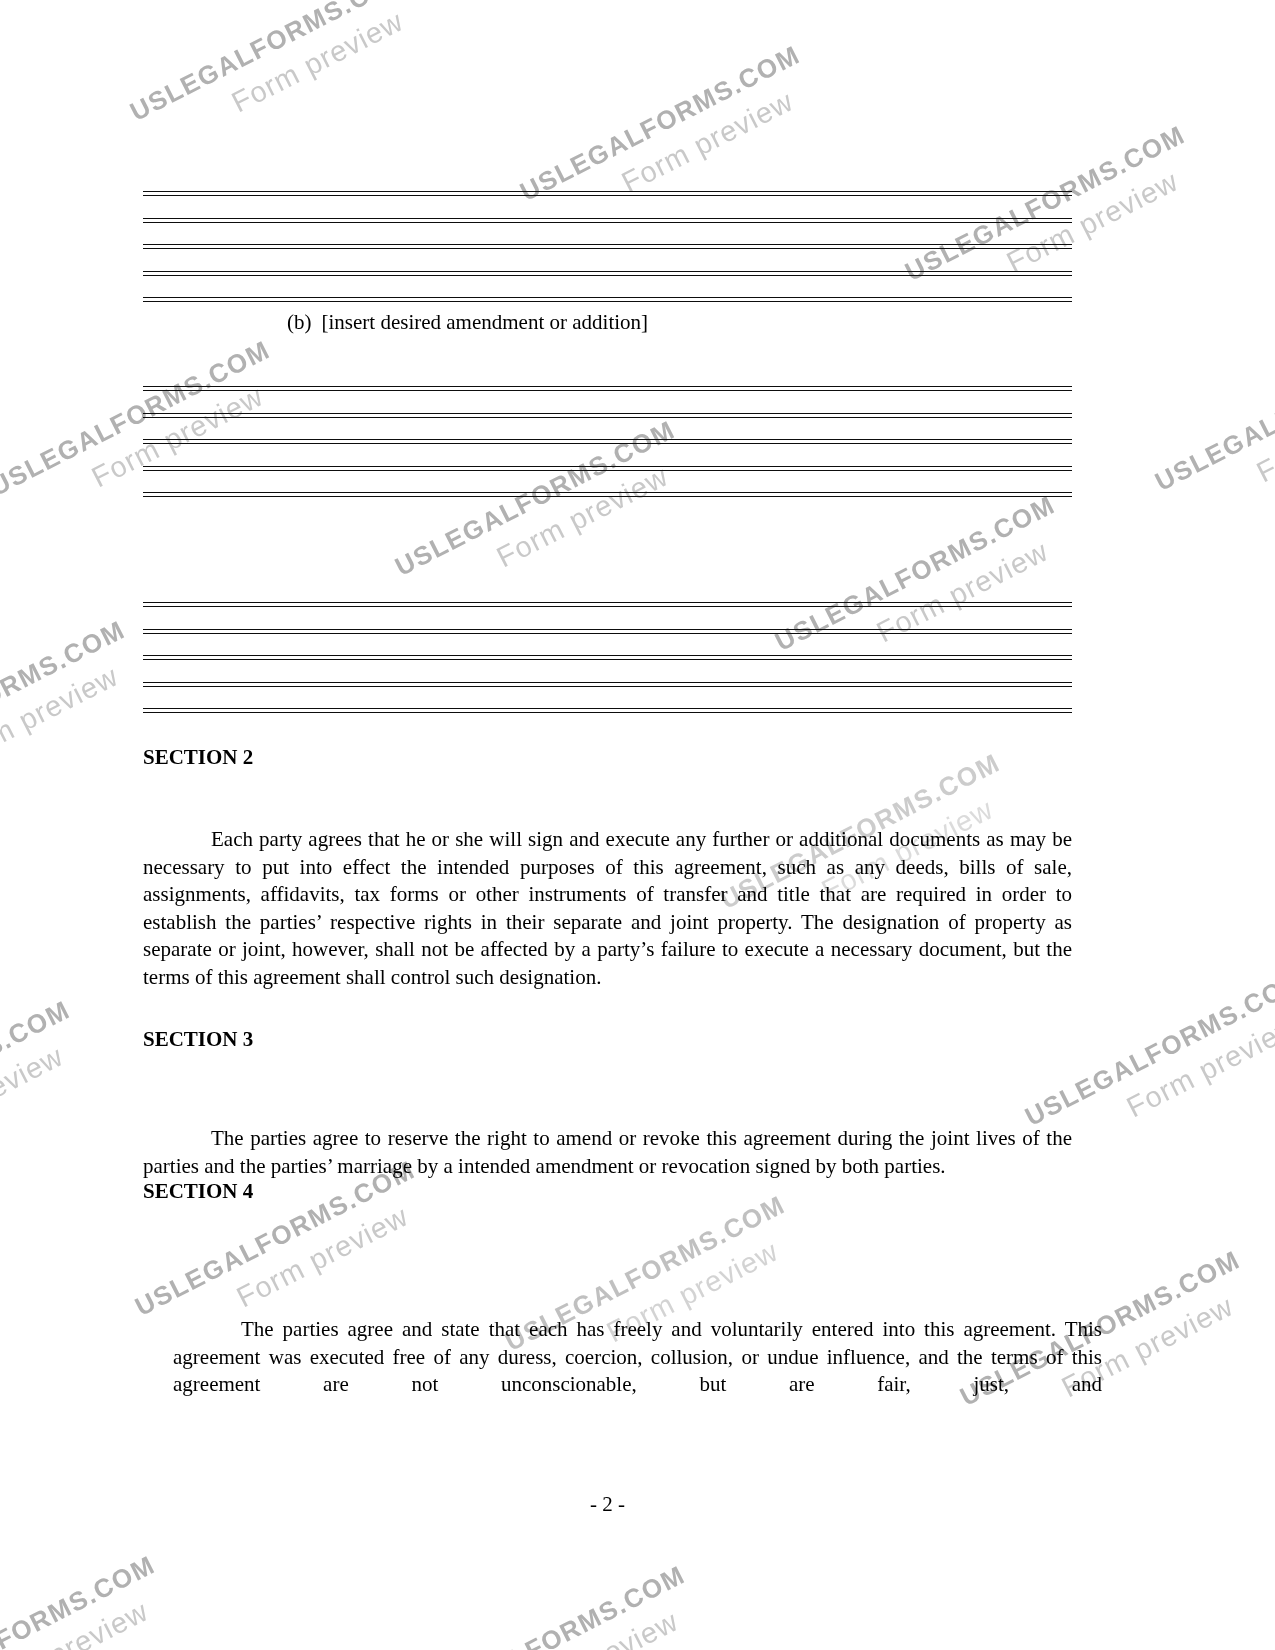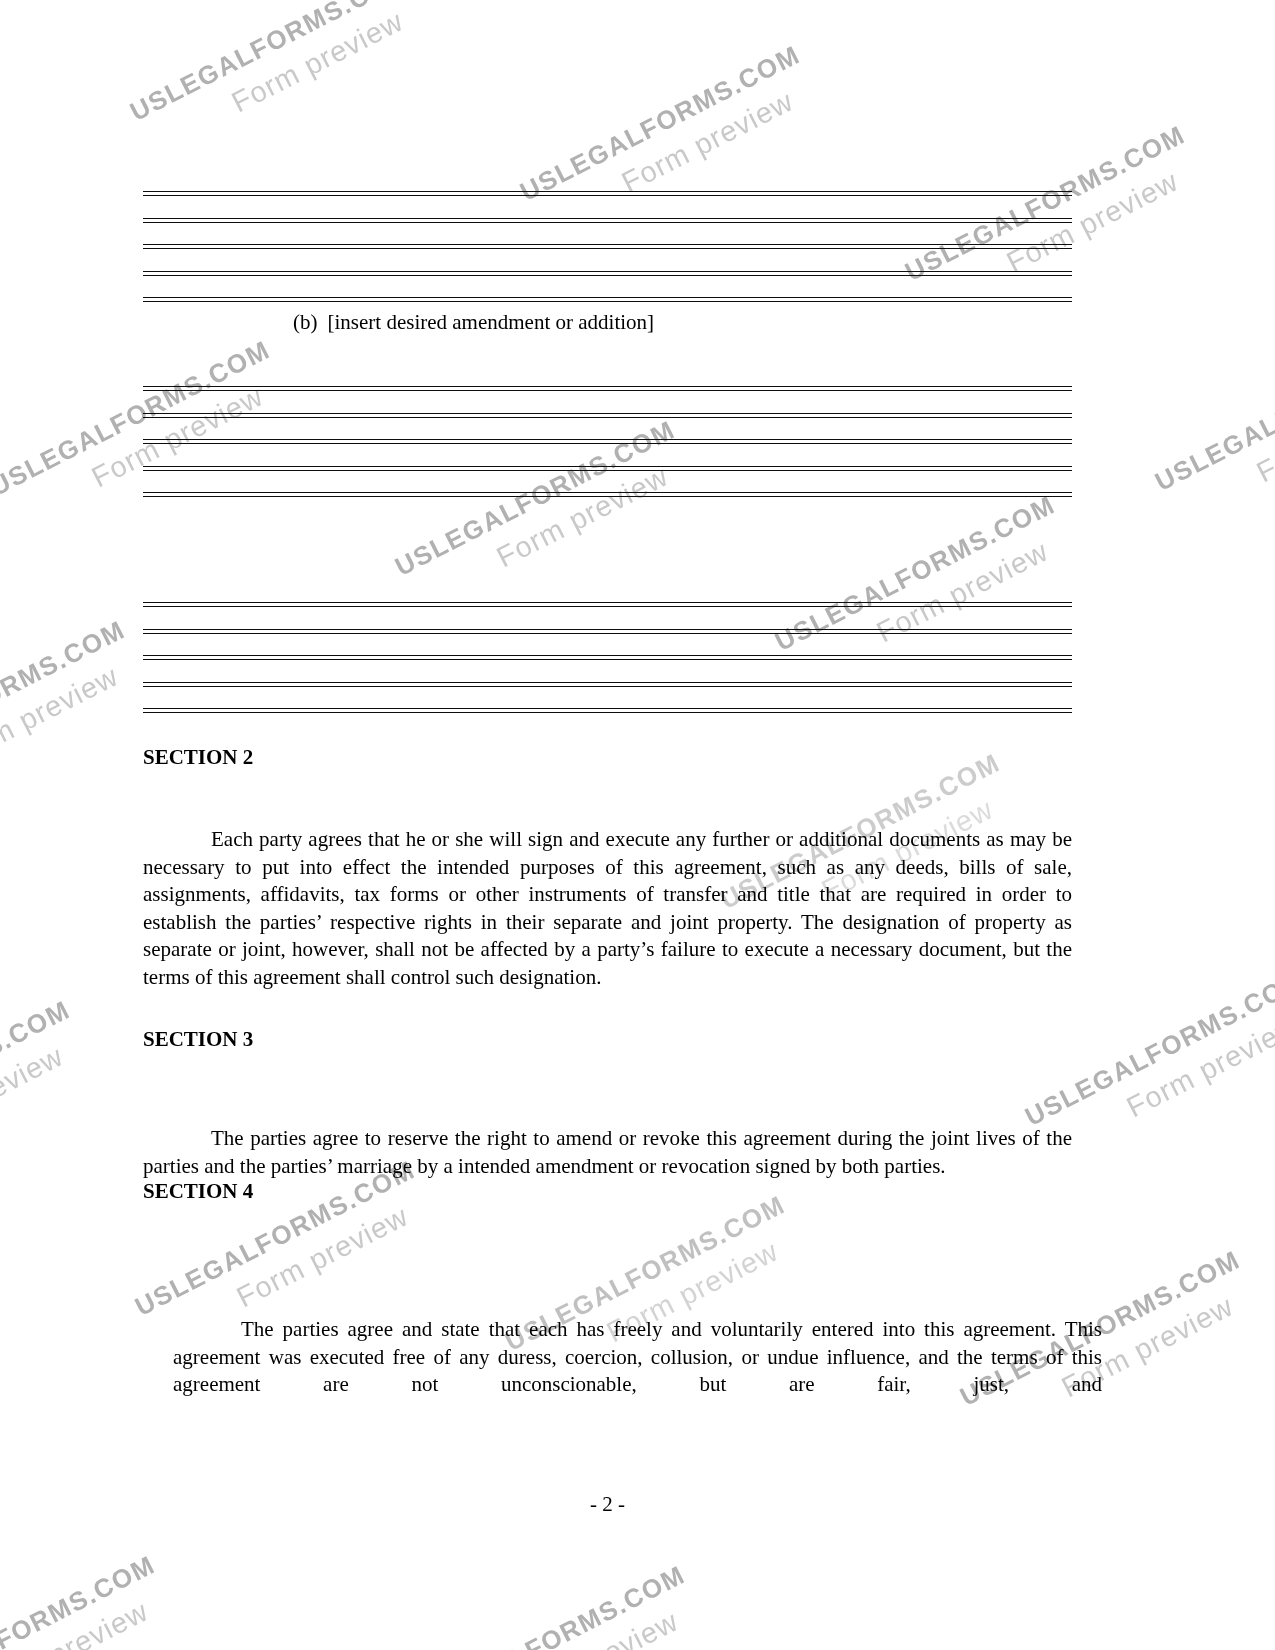--- a/index.html
+++ b/index.html
@@ -49,21 +49,21 @@
   .abs { position: absolute; left: 143px; width: 929px; }
 
   .line-group { }
   .dline {
     height: 5px;
     border-top: 1.5px solid #0d0d0d;
     border-bottom: 1.5px solid #0d0d0d;
     margin-bottom: 21.5px;
   }
 
-  .item-label { position: absolute; left: 293px; white-space: nowrap; }
+  .item-label { position: absolute; left: 287px; white-space: nowrap; }
   .item-label .bracket { margin-left: 10px; }
 
   .sec-head { text-align: left; font-weight: bold; }
   .sec-head .sec-title { text-decoration: underline; }
 
   .para { text-align: justify; text-indent: 68px; }
   .justify-last { text-align-last: justify; margin-left: 30px; }
 
   .page-num { text-align: center; }
 </style>

